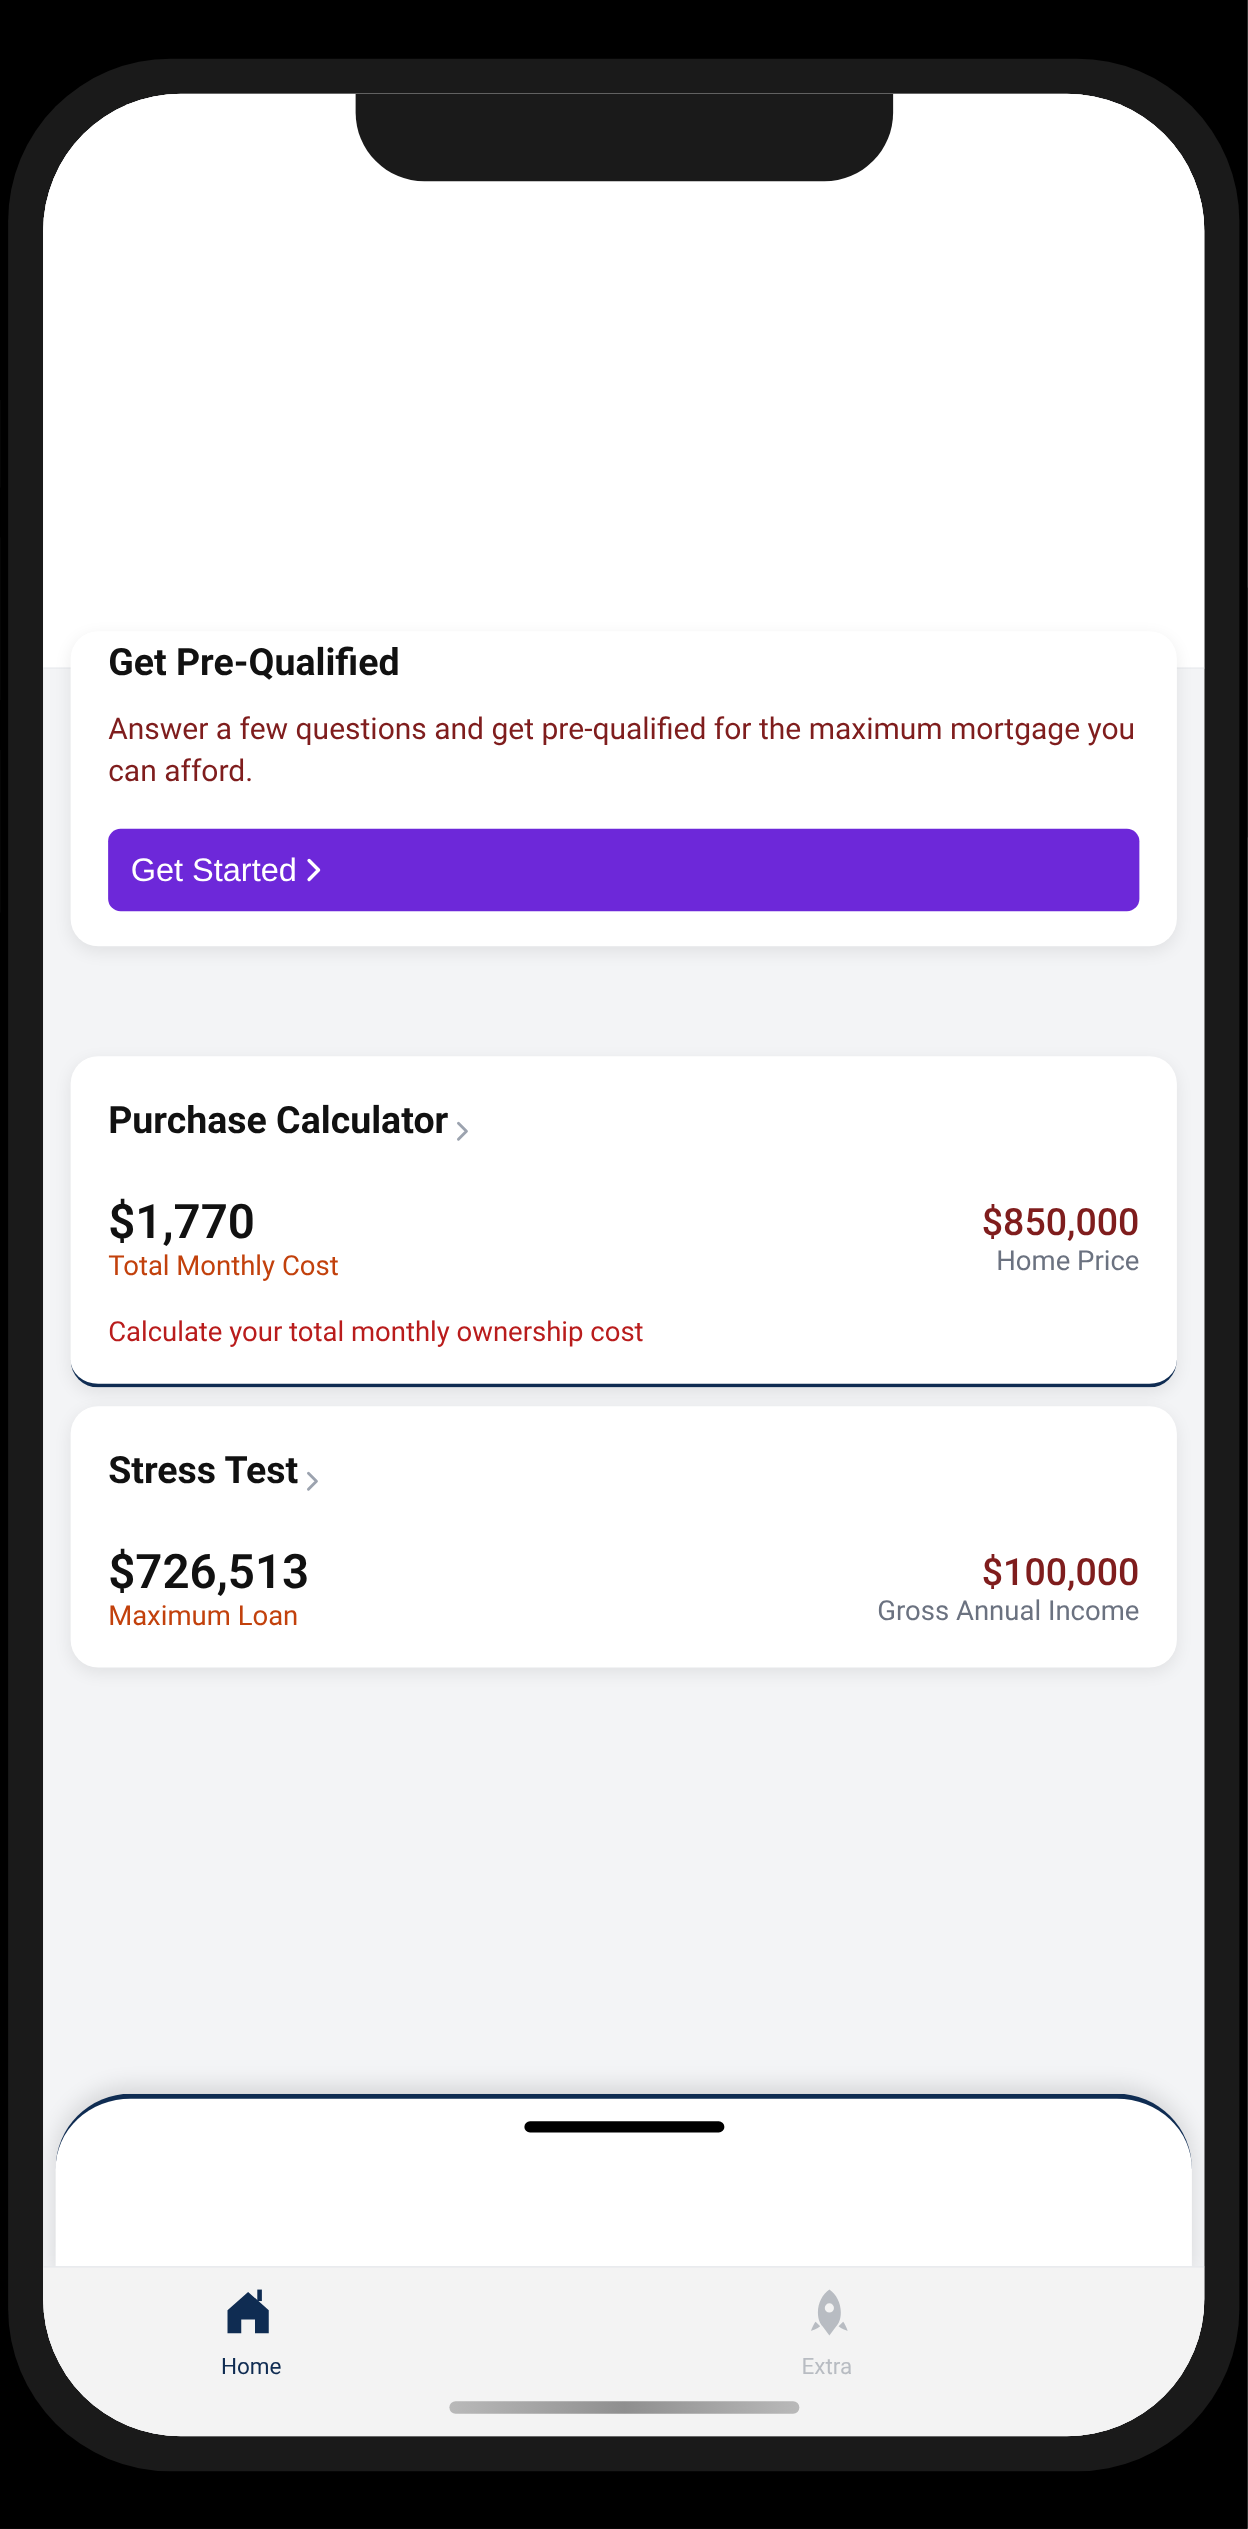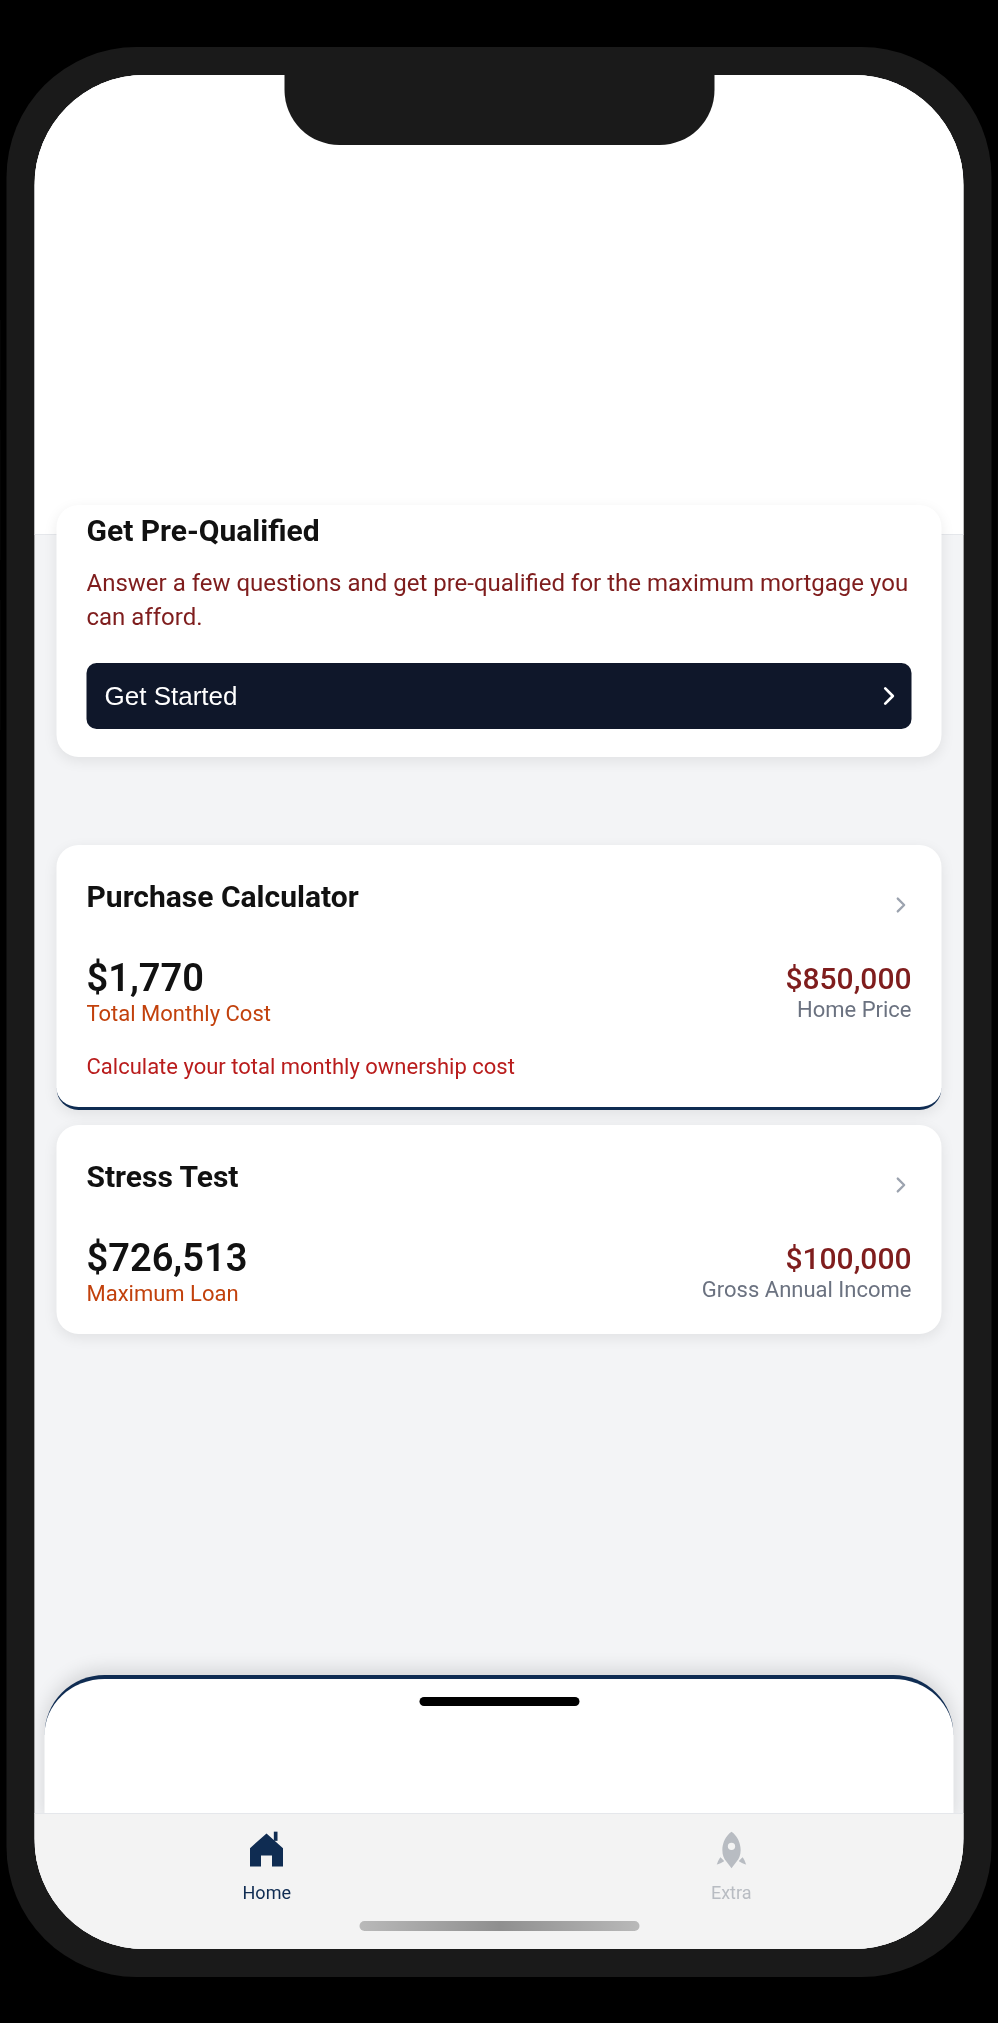--- a/index.html
+++ b/index.html
@@ -94,37 +94,35 @@
   }
   .card .subtitle {
     font-size: 24px;
     line-height: 1.45;
     color: #7f1d1d;
   }
 
   .get-started {
     margin-top: 28px;
     width: 100%;
-    background: #0f172a;
+    background: #6d28d9;
     color: #fff;
     border: none;
     border-radius: 10px;
     height: 66px;
     display: flex;
     align-items: center;
-    justify-content: space-between;
     padding: 0 10px 0 18px;
     font-size: 26px;
     cursor: pointer;
   }
   .get-started .chev { width: 26px; height: 26px; }
 
   .card-header-row {
     display: flex;
-    justify-content: space-between;
     align-items: center;
     margin-bottom: 26px;
   }
   .chev-gray { color: #9ca3af; width: 22px; height: 22px; }
 
   .stat-row {
     display: flex;
     justify-content: space-between;
     align-items: flex-start;
   }
@@ -177,21 +175,21 @@
     display: flex;
     justify-content: space-around;
     align-items: flex-start;
     padding-top: 14px;
     z-index: 40;
     border-top: 1px solid #e5e7eb;
   }
   .tab {
     display: flex;
     flex-direction: column;
-    align-items: center;
+    align-items: flex-start;
     gap: 6px;
     color: #b8bcc2;
     font-size: 18px;
     cursor: pointer;
     width: 180px;
   }
   .tab.active { color: #0f2c52; }
   .tab svg { width: 44px; height: 44px; }
   .tab.active svg { fill: #0f2c52; }
   .tab:not(.active) svg { fill: #b8bcc2; }

